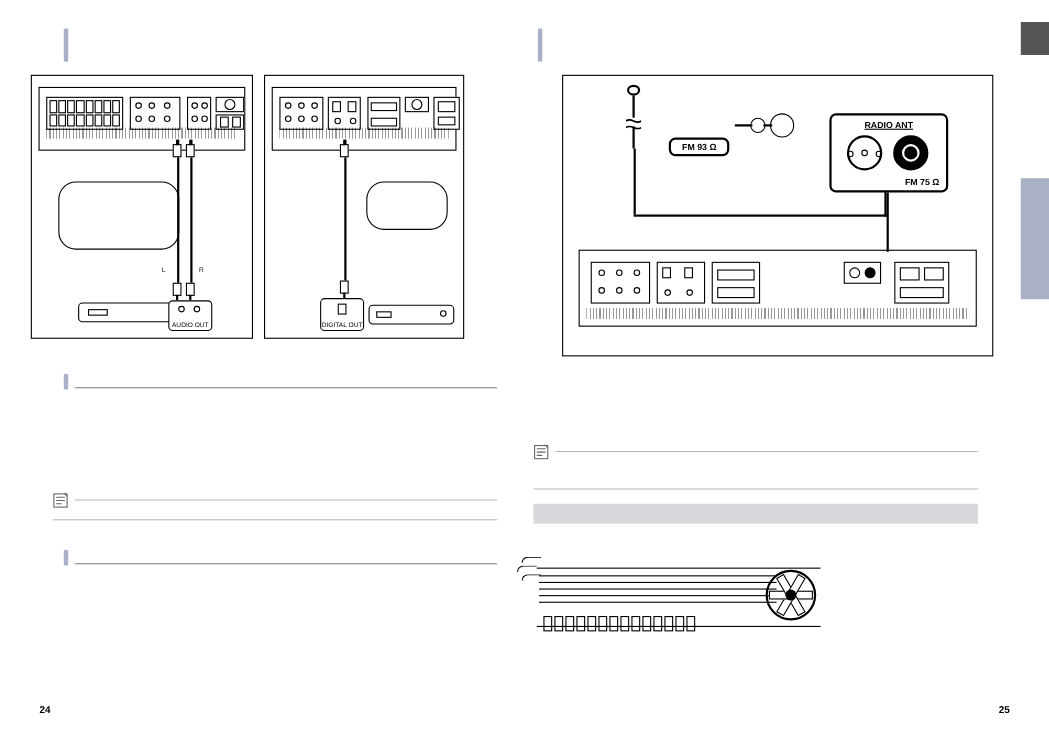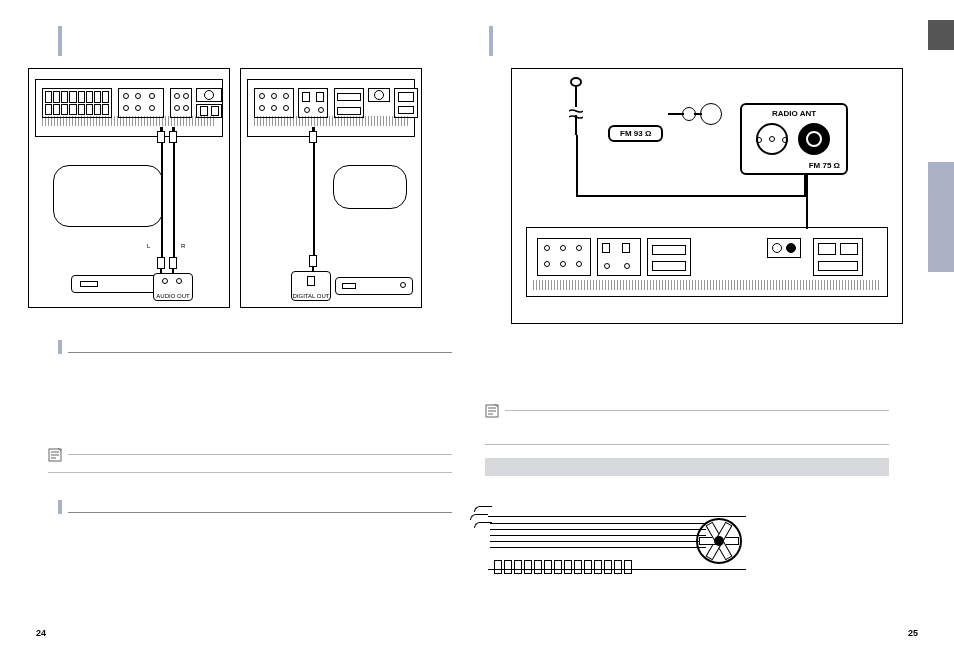--- a/index.html
+++ b/index.html
@@ -139,21 +139,21 @@
   }
   .note-icon {
     position: absolute;
     width: 14px;
     height: 14px;
   }
   .note-icon svg { width:14px; height:14px; }
 
   .page-num {
     position: absolute;
-    bottom: 28px;
+    bottom: 16px;
     font-size: 9px;
     font-weight: bold;
   }
   .page-num.left { left: 36px; }
   .page-num.right { right: 36px; }
 
   
   .radio-ant-box {
     position: absolute;
     border: 2px solid #000;
@@ -371,21 +371,21 @@
 
       <div class="panel oval" style="left:170px; top:38px; width:14px; height:14px;"></div>
       <div class="panel oval" style="left:188px; top:34px; width:22px; height:22px;"></div>
       <div class="thin-line" style="left:182px; top:44px; width:8px; height:2px;"></div>
       <div class="thin-line" style="left:156px; top:44px; width:16px; height:2px;"></div>
 
       <div class="thin-line" style="left:64px; top:66px; width:2px; height:60px;"></div>
       <div class="thin-line" style="left:64px; top:126px; width:230px; height:2px;"></div>
       <div class="thin-line" style="left:292px; top:88px; width:2px; height:40px;"></div>
 
-      <div class="radio-ant-box" style="left:228px; top:34px; width:108px; height:72px;">
+      <div class="radio-ant-box" style="left:242px; top:34px; width:108px; height:72px;text-decoration:underline;">
         <div class="ant-label" style="text-align:center; margin-top:2px;">RADIO ANT</div>
         <div style="position:absolute; left:14px; top:18px; width:32px; height:32px; border:2px solid #000; border-radius:50%;">
            <div style="position:absolute; left:50%; top:50%; width:6px; height:6px; border:1px solid #000; border-radius:50%; transform:translate(-50%,-50%);"></div>
            <div style="position:absolute; left:-2px; top:12px; width:6px; height:6px; border:1px solid #000; border-radius:50%;"></div>
            <div style="position:absolute; right:-2px; top:12px; width:6px; height:6px; border:1px solid #000; border-radius:50%;"></div>
         </div>
         <div style="position:absolute; left:56px; top:18px; width:32px; height:32px; border:2px solid #000; border-radius:50%; background:#000;">
           <div style="position:absolute; inset:6px; border:2px solid #fff; border-radius:50%;"></div>
         </div>
         <div class="ant-label" style="position:absolute; right:6px; bottom:3px;">FM 75 Ω</div>

